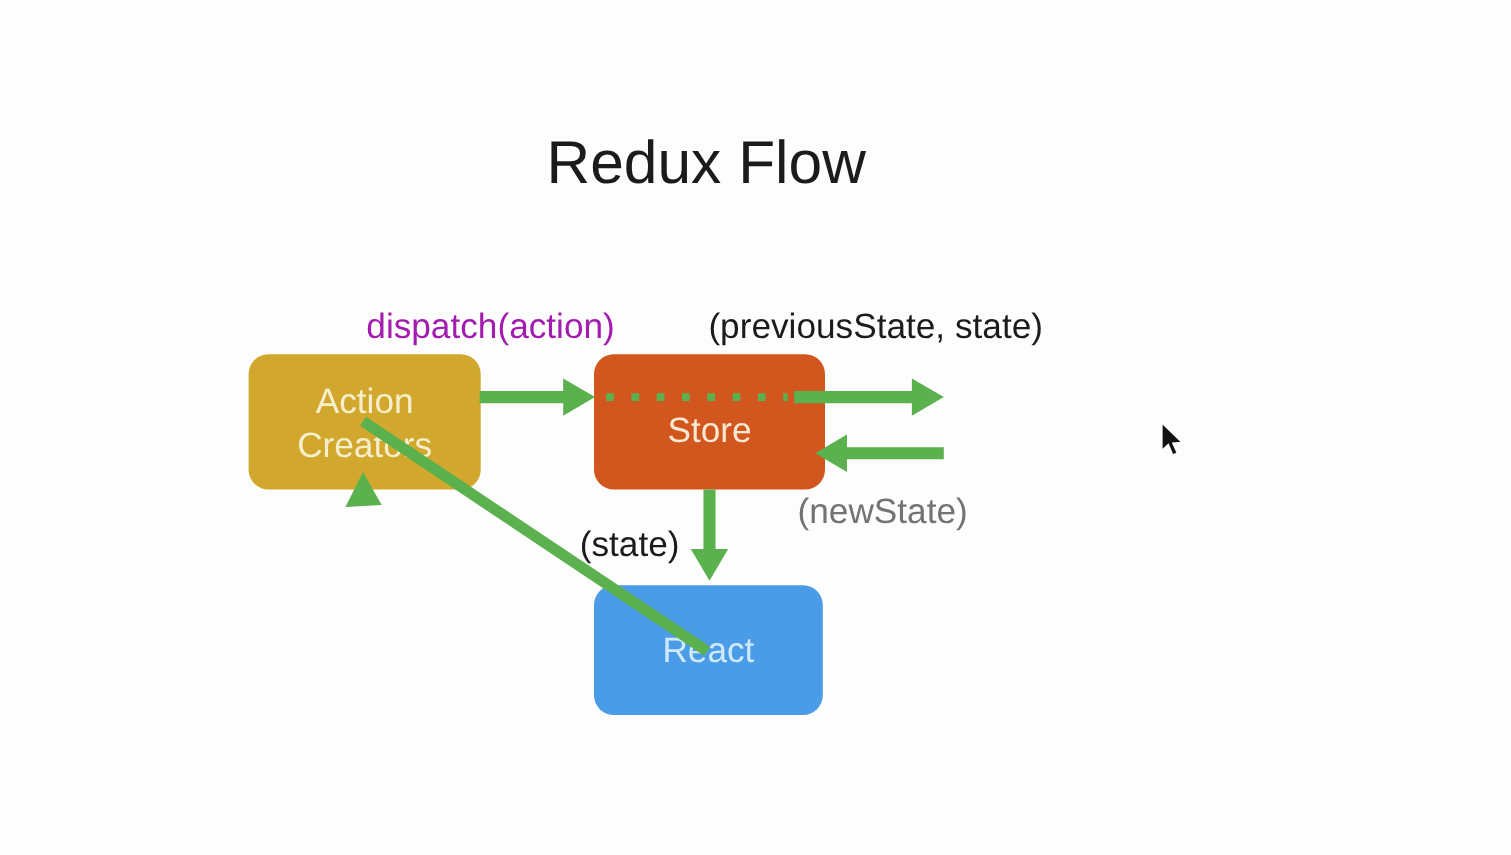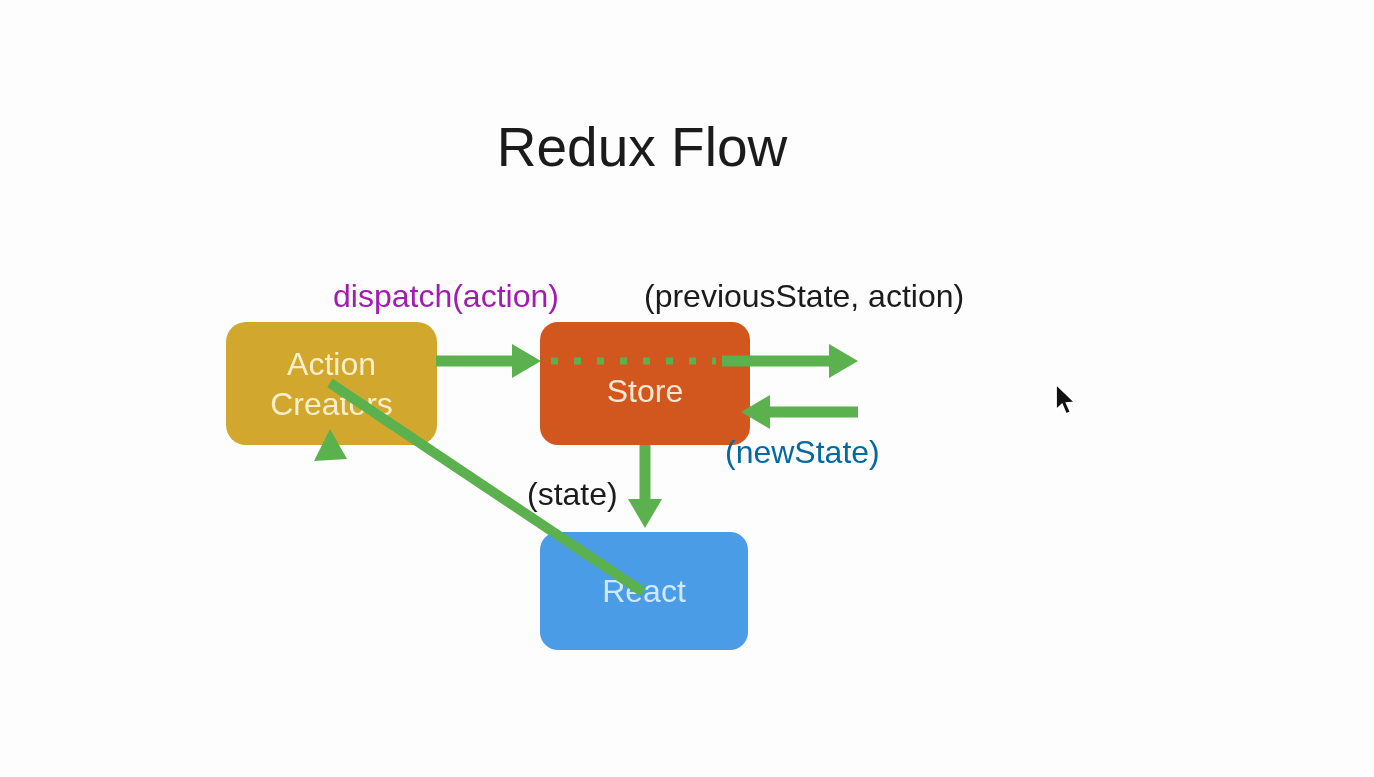--- a/index.html
+++ b/index.html
@@ -57,39 +57,39 @@
     pointer-events: none;
   }
 </style>
 </head>
 <body>
 
 <div class="stage" style="background: rgb(253, 253, 253);">
 
   <h1 class="title" style="color: rgb(27, 27, 27);">Redux Flow</h1>
 
-  <div class="node" style="left: 226px; top: 322px; width: 211px; height: 123px; background: rgb(209, 168, 45); color: rgb(247, 239, 203); border-radius: 20px;">
+  <div class="node" style="left: 226px; top: 322px; width: 211px; height: 123px; background: rgb(209, 168, 45); color: rgb(247, 239, 203);">
     <div class="node-line">Action</div>
     <div class="node-line">Creators</div>
   </div>
 
   <div class="node" style="left: 540px; top: 322px; width: 210px; height: 123px; background: rgb(210, 87, 30); color: rgb(249, 232, 210); text-align: center;">
     <div class="node-line" style="margin-top:14px;">Store</div>
   </div>
 
 
   <div class="node" style="left: 540px; top: 532px; width: 208px; height: 118px; background: rgb(74, 156, 231); color: rgb(207, 233, 252);">
     <div class="node-line">React</div>
   </div>
 
   <div class="edge-label" style="left: 333px; top: 278px; color: #a21caf;">dispatch(action)</div>
 
-  <div class="edge-label" style="left: 644px; top: 278px; color: rgb(27, 27, 27);">(previousState, action)</div>
+  <div class="edge-label" style="left: 644px; top: 278px; color: rgb(27, 27, 27);">(previousState, state)</div>
 
-  <div class="edge-label" style="left: 725px; top: 434px; color: #0369a1;">(newState)</div>
+  <div class="edge-label" style="left: 725px; top: 446px; color: #737373;">(newState)</div>
 
   <div class="edge-label" style="left: 527px; top: 476px; color: rgb(27, 27, 27); text-align: right;">(state)</div>
 
   <svg class="overlay" width="1374" height="777" viewBox="0 0 1374 777">
 
     <g>
       <line x1="436" y1="361" x2="515" y2="361" stroke-width="11" stroke="#5bb14d"></line>
       <polygon points="541,361 512,344 512,378" fill="#5bb14d"></polygon>
     </g>
 

